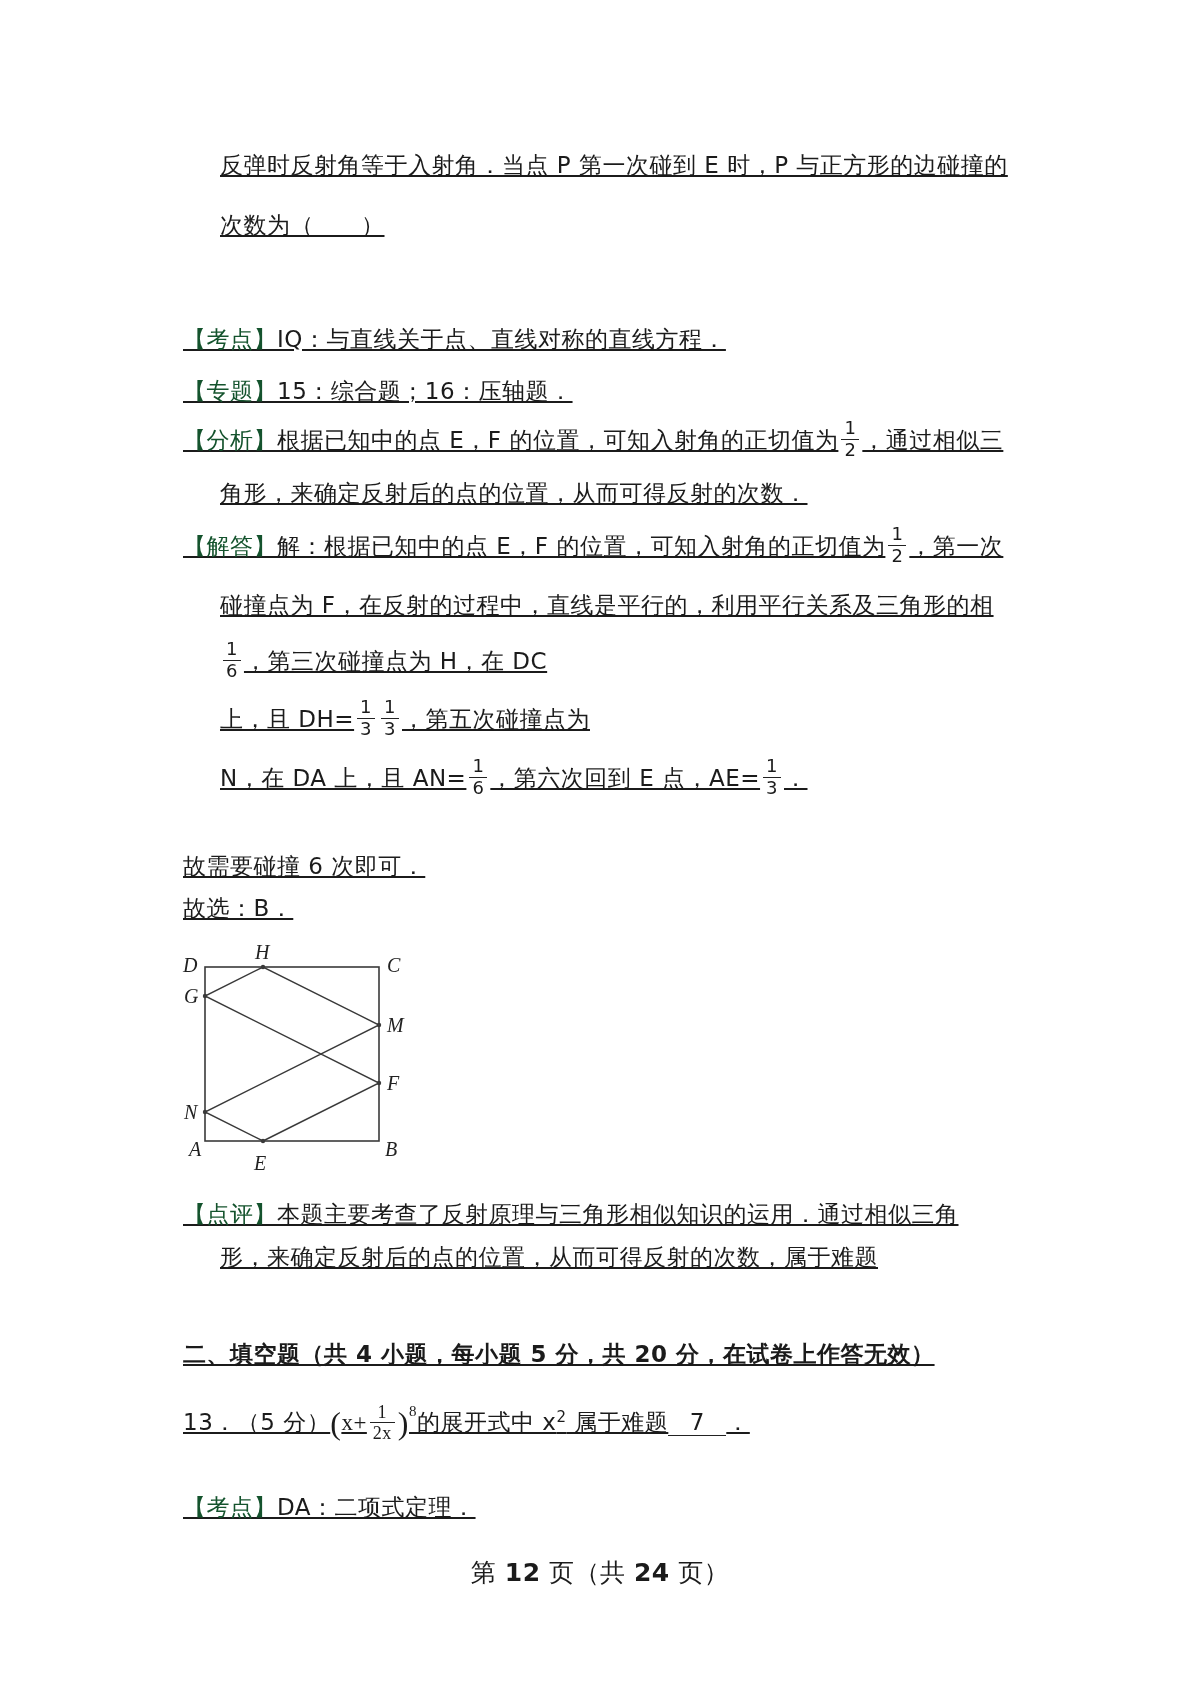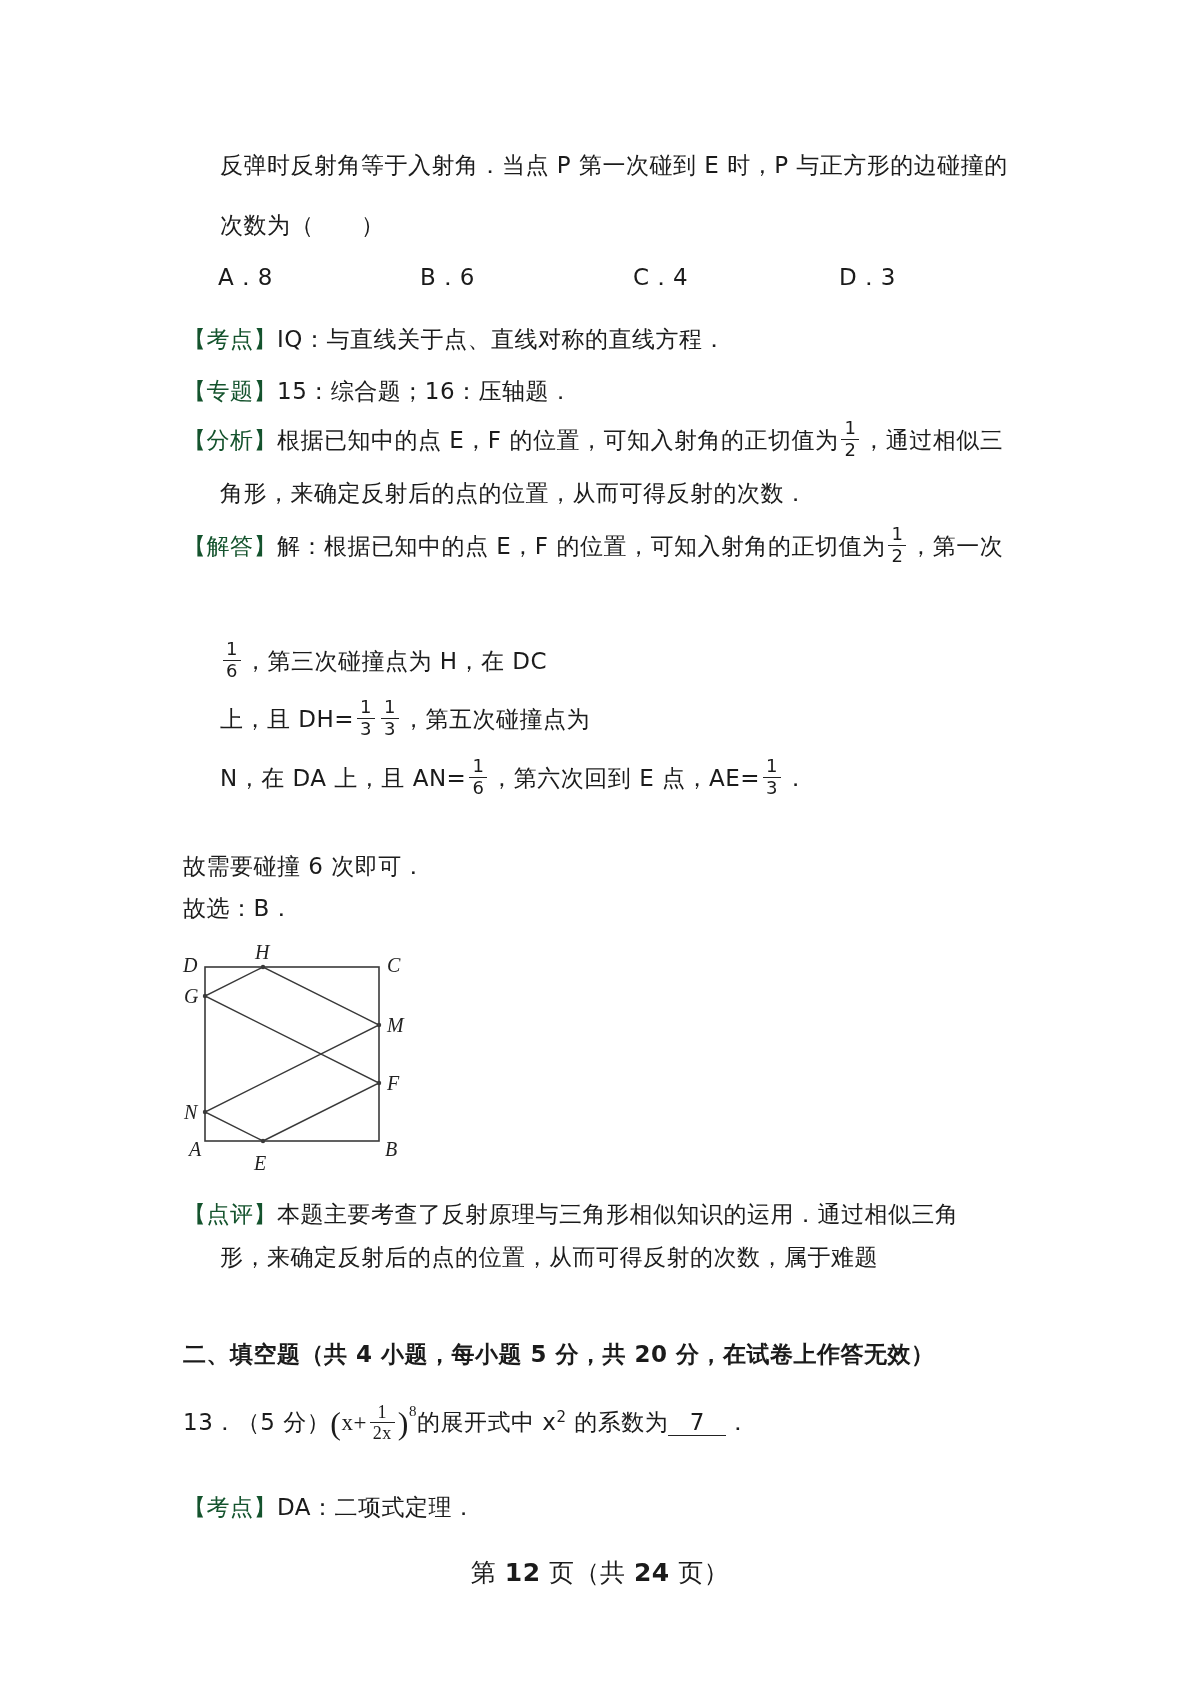--- a/index.html
+++ b/index.html
@@ -11,20 +11,21 @@
     color:#1b1b1b;
     font-family:"DejaVu Sans","Liberation Sans",sans-serif;
     font-size:23px;
     overflow:hidden;
   }
   .line {
     position:absolute;
     white-space:nowrap;
     letter-spacing:0.5px;
     line-height:30px;
+    text-decoration:underline;
   }
   .indent { left:220px; }
   .margin { left:183px; }
   .blue { color:#14532d; }
   .bold { font-weight:bold; }
   
   .frac {
     display:inline-block;
     vertical-align:middle;
     text-align:center;
@@ -67,43 +68,38 @@
   }
 </style>
 </head>
 <body>
 
 <div class="page">
 
   <div class="line indent" style="top:150px">反弹时反射角等于入射角．当点 P 第一次碰到 E 时，P 与正方形的边碰撞的</div>
   <div class="line indent" style="top:210px">次数为（　　）</div>
 
-  <div class="line" style="top:262px; left:0; width:1200px; height:32px">
-    <span class="opt" style="left:218px">A．8</span>
-    <span class="opt" style="left:420px">B．6</span>
-    <span class="opt" style="left:633px">C．4</span>
-    <span class="opt" style="left:839px">D．3</span>
-  </div>
 
   <div class="line margin" style="top:324px">
     <span class="blue">【考点】</span><span>IQ：与直线关于点、直线对称的直线方程．</span>
   </div>
 
   <div class="line margin" style="top:376px">
     <span class="blue">【专题】</span><span>15：综合题；16：压轴题．</span>
   </div>
 
   <div class="line margin" style="top:420px">
     <span class="blue">【分析】</span><span><span>根据已知中的点 E，F 的位置，可知入射角的正切值为</span><span class="frac"><span class="num">1</span><span class="den">2</span></span><span>，通过相似三</span></span>
   </div>
   <div class="line indent" style="top:478px">角形，来确定反射后的点的位置，从而可得反射的次数．</div>
 
   <div class="line margin" style="top:526px">
     <span class="blue">【解答】</span><span><span>解：根据已知中的点 E，F 的位置，可知入射角的正切值为</span><span class="frac"><span class="num">1</span><span class="den">2</span></span><span>，第一次</span></span>
   </div>
+  <div class="line indent" style="top:590px">碰撞点为 F，在反射的过程中，直线是平行的，利用平行关系及三角形的相</div>
   <div class="line indent" style="top:641px"><span class="frac"><span class="num">1</span><span class="den">6</span></span><span>，第三次碰撞点为 H，在 DC</span></div>
   <div class="line indent" style="top:699px"><span>上，且 DH=</span><span class="frac"><span class="num">1</span><span class="den">3</span></span><span class="frac"><span class="num">1</span><span class="den">3</span></span><span>，第五次碰撞点为</span></div>
   <div class="line indent" style="top:758px"><span>N，在 DA 上，且 AN=</span><span class="frac"><span class="num">1</span><span class="den">6</span></span><span>，第六次回到 E 点，AE=</span><span class="frac"><span class="num">1</span><span class="den">3</span></span><span>．</span></div>
 
   <div class="line margin" style="top:851px">故需要碰撞 6 次即可．</div>
   <div class="line margin" style="top:893px">故选：B．</div>
 
   <div class="diagram">
     <svg width="260" height="244" viewBox="0 0 260 244">
       <rect x="35" y="28" width="174" height="174" fill="none" stroke="#3a3a3a" stroke-width="1.6"></rect>
@@ -128,21 +124,21 @@
   </div>
 
   <div class="line indent" style="top:1242px">形，来确定反射后的点的位置，从而可得反射的次数，属于难题</div>
   <div class="line margin" style="top:1199px">
     <span class="blue">【点评】</span><span>本题主要考查了反射原理与三角形相似知识的运用．通过相似三角</span>
   </div>
 
   <div class="line margin bold" style="top:1339px">二、填空题（共 4 小题，每小题 5 分，共 20 分，在试卷上作答无效）</div>
 
   <div class="line margin" style="top:1396px">
-    <span>13．（5 分）</span><span class="math"><span class="paren">(</span><span>x+</span><span class="frac"><span class="num">1</span><span class="den">2x</span></span><span class="paren">)</span><span class="exp">8</span></span><span>的展开式中 x</span><span class="sup2">2</span><span> 的系数为</span><span class="blank">7</span><span>．</span>
+    <span>13．（5 分）</span><span class="math"><span class="paren">(</span><span>x+</span><span class="frac"><span class="num">1</span><span class="den">2x</span></span><span class="paren">)</span><span class="exp">8</span></span><span>的展开式中 x</span><span class="sup2">2</span><span> 属于难题</span><span class="blank">7</span><span>．</span>
   </div>
 
   <div class="line margin" style="top:1492px">
     <span class="blue">【考点】</span><span>DA：二项式定理．</span>
   </div>
 
   <div class="footer">
     <span>第 </span><span class="bold">12</span><span> 页（共 </span><span class="bold">24</span><span> 页）</span>
   </div>
 

